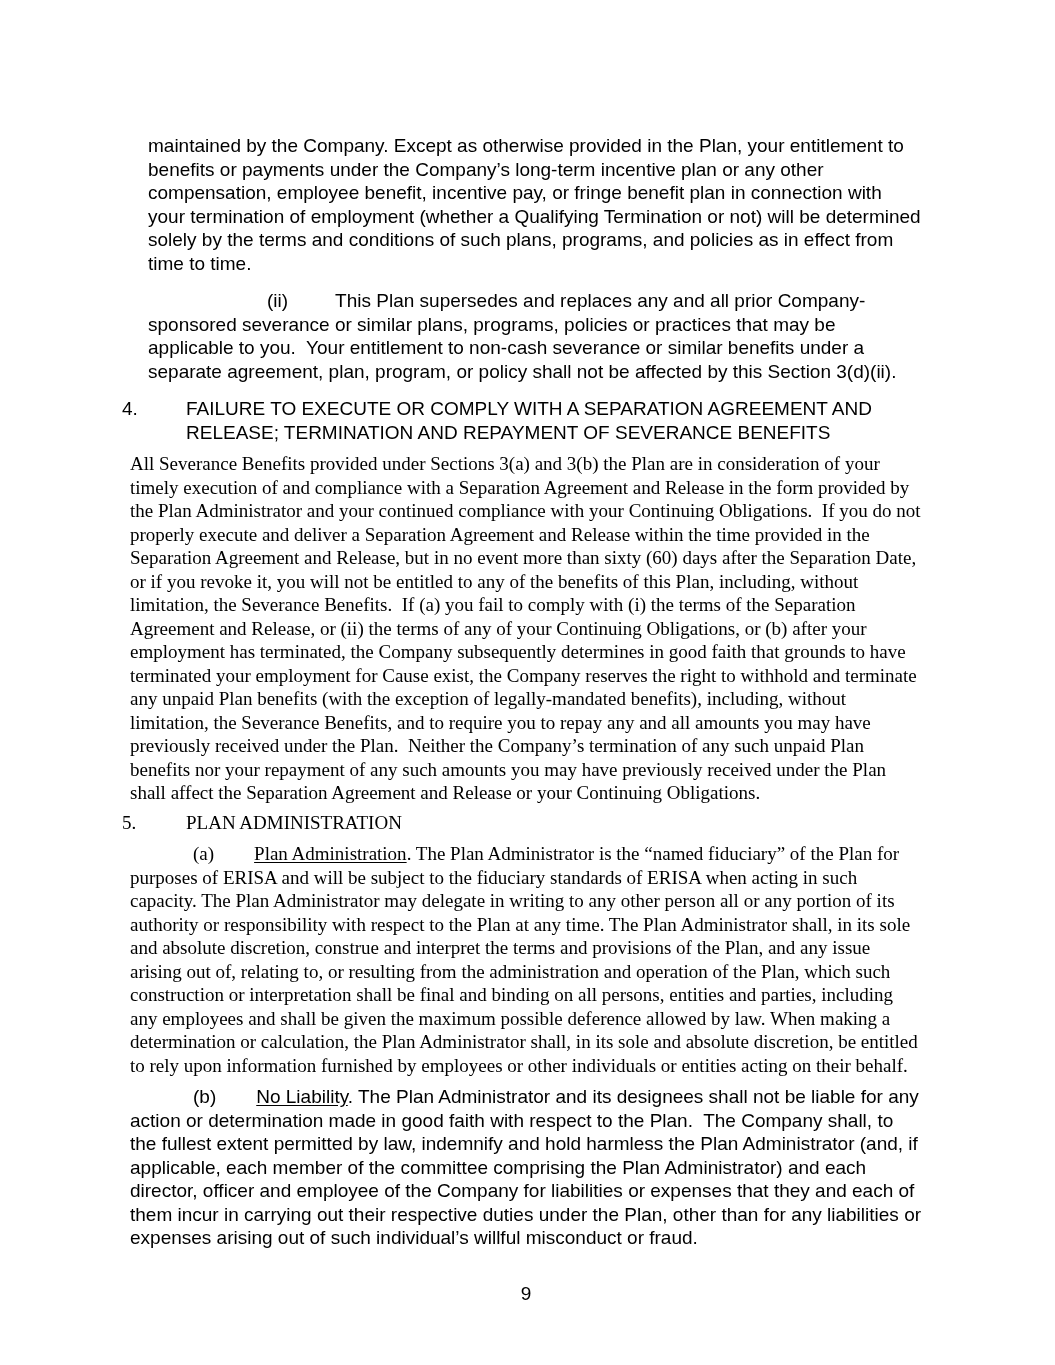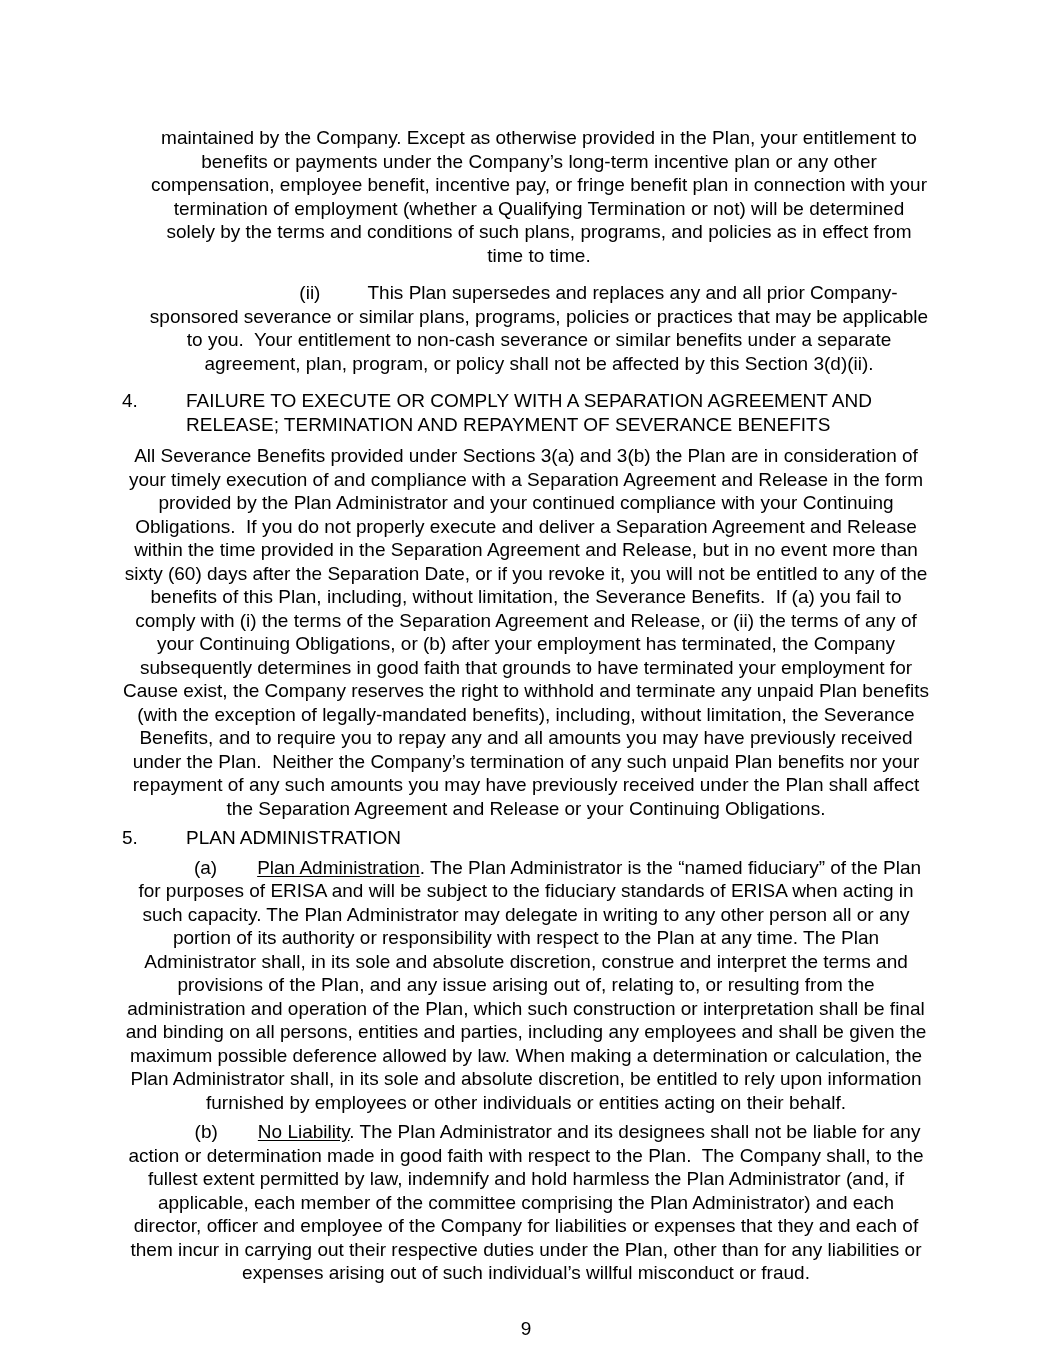--- a/index.html
+++ b/index.html
@@ -15,30 +15,30 @@
   }
   .page {
     box-sizing: border-box;
     width: 1055px;
     height: 1365px;
     background: #ffffff;
     padding: 126px 125px 0 122px;
     overflow: hidden;
   }
   .para {
-    margin: 0;
+    margin: 8px;
     font-size: 19px;
     line-height: 23.5px;
     white-space: pre-wrap;
-    text-align: center;
+    text-align: left;
   }
   .indent-block { margin-left: 26px; }
   .mb14 { margin-bottom: 14px; }
   .mb8  { margin-bottom: 8px; }
-  .mb6  { margin-bottom: 6px; }
+  .mb6  { margin-bottom: 6px; font-family: Liberation Serif, serif; }
 
   .sec-heading {
     display: flex;
     font-size: 19px;
     line-height: 23.5px;
   }
   .sec-num { flex: 0 0 64px; }
   .sec-title { flex: 1 1 auto; }
 
   .clause-indent { display: inline-block; width: 119px; }

